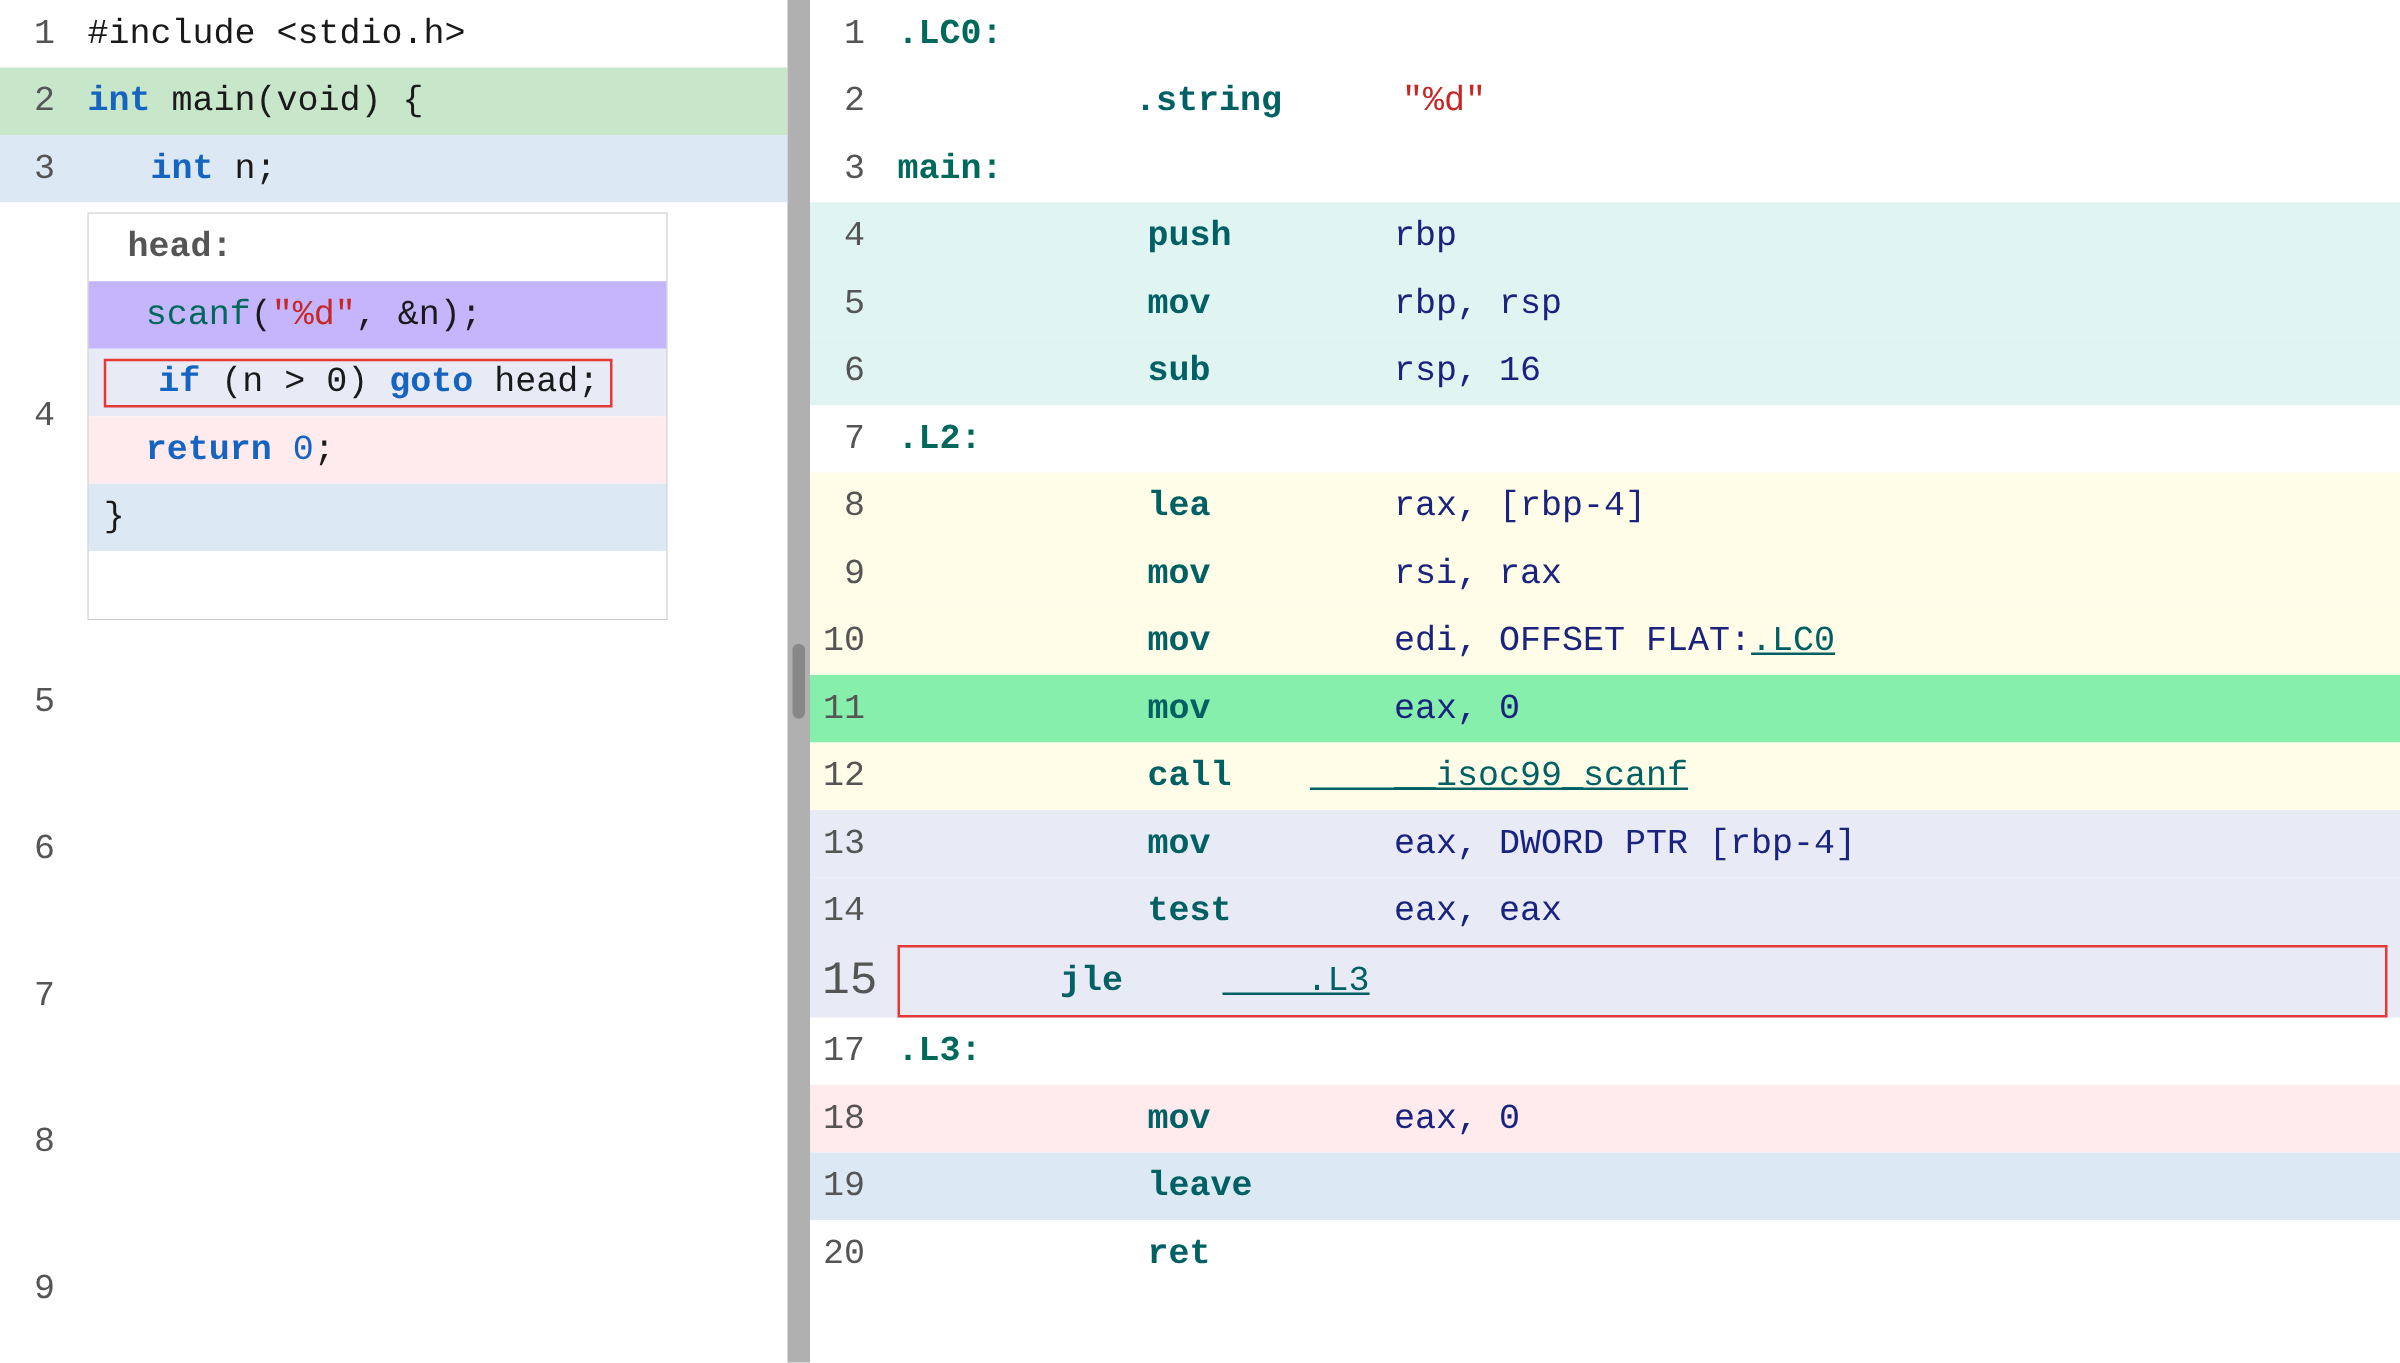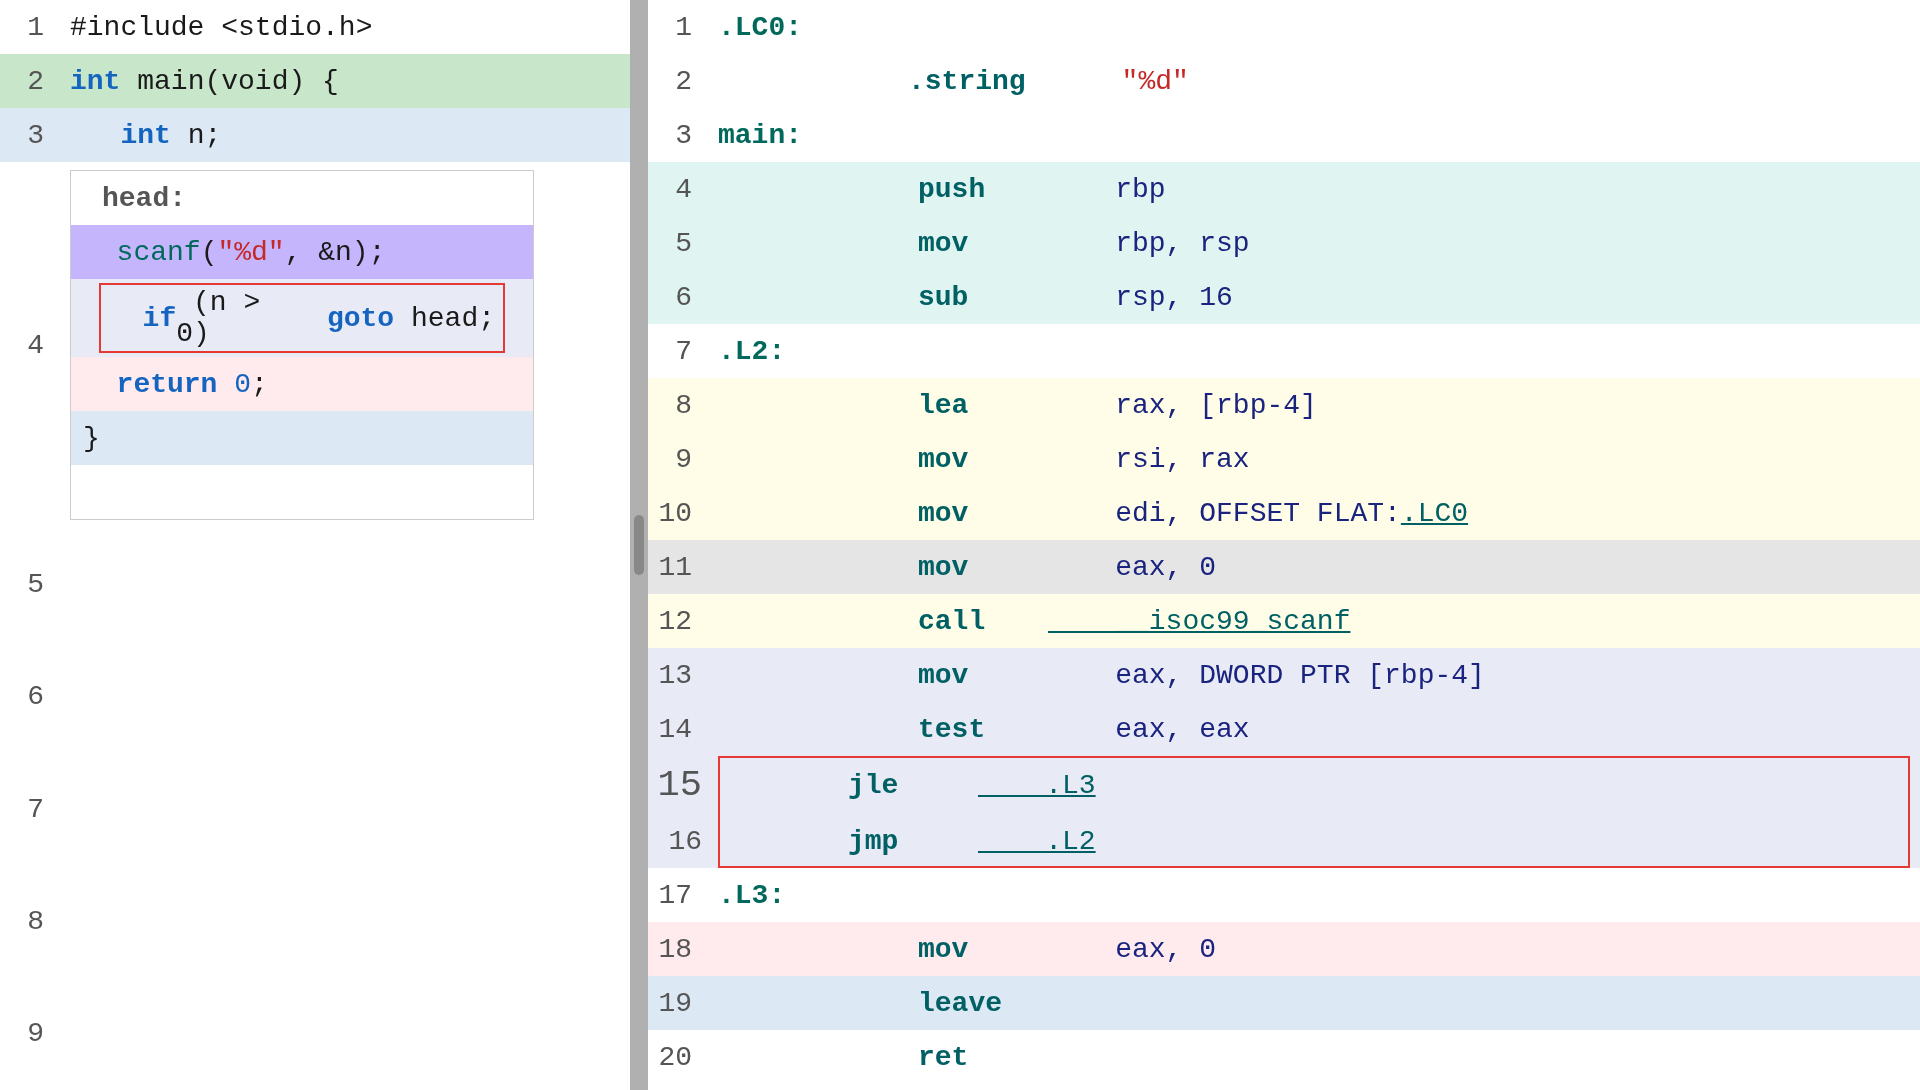--- a/index.html
+++ b/index.html
@@ -111,21 +111,21 @@
         <div style="display:flex; align-items:center; min-height:54px; padding:7px 12px; background:#c4b5fd;">
           <span style="display:flex; align-items:center; width:100%;">
             <span class="plain">&nbsp;&nbsp;</span>
             <span class="label" style="color:#00695c;">scanf</span>
               <span class="plain">(</span>
               <span class="str">"%d"</span>
               <span class="plain">,&nbsp;&amp;n);</span>
           </span>
         </div>
 
-        <div style="display:flex; align-items:center; min-height:54px; padding:4px 28px; background:#e8eaf6;">
+        <div style="display:flex; align-items:center; min-height:54px; padding:4px 12px; background:#e8eaf6;">
           <span style="border:2.5px solid #e53935; padding:2px 8px; display:inline-flex; align-items:center;">
             <span class="plain">&nbsp;&nbsp;</span>
             <span class="kw">if</span>
             <span class="plain">&nbsp;(n &gt; 0)&nbsp;</span>
             <span class="kw">goto</span>
             <span class="plain">&nbsp;head;</span>
           </span>
         </div>
 
         <div style="display:flex; align-items:center; min-height:54px; padding:4px 12px; background:#ffebee;">
@@ -245,21 +245,21 @@
   </div>
   <div style="display:flex; align-items:center; min-height:54px; background:#fffde7;">
     <div class="line-num">10</div>
     <div style="flex:1; padding:8px 10px; display:flex;">
       <span style="width:200px;"></span>
       <span class="instr" style="width:130px; color:#006064;">mov</span>
       <span class="reg">&nbsp;&nbsp;&nbsp;&nbsp;edi, OFFSET FLAT:</span>
         <span class="link">.LC0</span>
     </div>
   </div>
-  <div style="display:flex; align-items:center; min-height:54px; background:#e5e5e5;">
+  <div style="display:flex; align-items:center; min-height:54px; background:#86efac;">
     <div class="line-num">11</div>
     <div style="flex:1; padding:8px 10px; display:flex;">
       <span style="width:200px;"></span>
       <span class="instr" style="width:130px; color:#006064;">mov</span>
       <span class="reg">&nbsp;&nbsp;&nbsp;&nbsp;eax, 0</span>
     </div>
   </div>
   <div style="display:flex; align-items:center; min-height:54px; background:#fffde7;">
     <div class="line-num">12</div>
     <div style="flex:1; padding:8px 10px; display:flex;">
@@ -288,26 +288,20 @@
 
   <div style="display:flex; align-items:center; min-height:54px; background:#e8eaf6; position:relative;">
     <div style="position:absolute; left:70px; top:0; bottom:0; right:10px; border:2.5px solid #e53935; pointer-events:none;"></div>
     <div style="display:flex; flex-direction:column; width:100%;">
       <div style="display:flex; align-items:center; min-height:54px; padding:8px 10px;">
         <div class="line-num" style="width:60px; text-align:right; padding-right:16px; color:#555; font-size:37px;">15</div>
         <span style="width:130px;"></span>
         <span class="instr" style="width:130px; color:#006064;">jle</span>
         <span class="link">&nbsp;&nbsp;&nbsp;&nbsp;.L3</span>
       </div>
-      <div style="display:flex; align-items:center; min-height:54px; padding:8px 10px;">
-        <div class="line-num" style="width:60px; text-align:right; padding-right:16px; color:#555; font-size:28px;">16</div>
-        <span style="width:130px;"></span>
-        <span class="instr" style="width:130px; color:#006064;">jmp</span>
-        <span class="link">&nbsp;&nbsp;&nbsp;&nbsp;.L2</span>
-      </div>
     </div>
   </div>
 
   <div style="display:flex; align-items:center; min-height:54px; background:#fff;">
     <div class="line-num">17</div>
     <div style="flex:1; padding:8px 10px;">
       <span class="label" style="color:#00695c; font-weight:bold;">.L3:</span>
     </div>
   </div>
 

